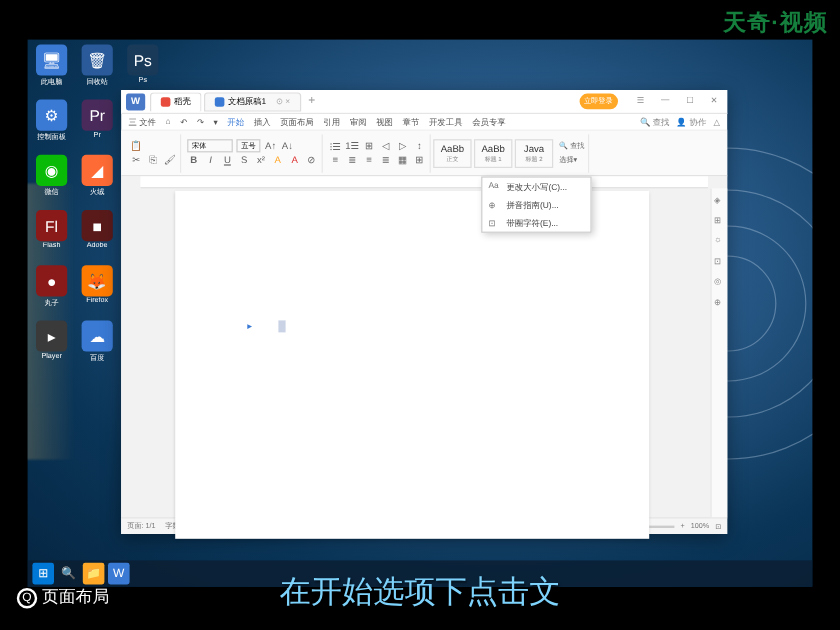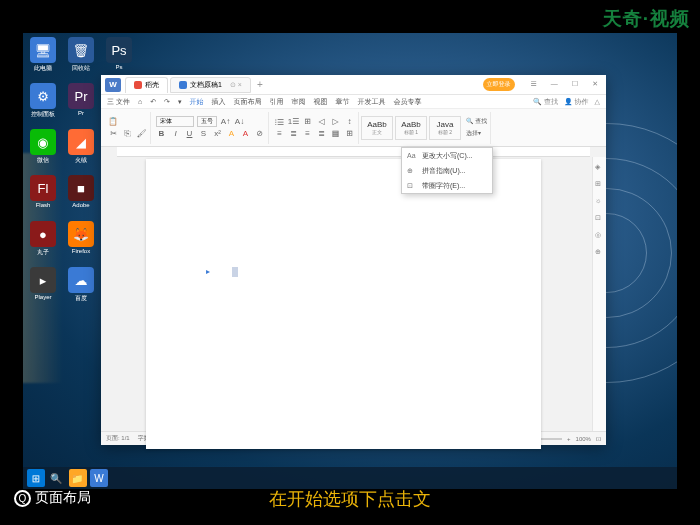--- a/index.html
+++ b/index.html
@@ -68,21 +68,21 @@
 .dropdown .di { height: 15px; display: flex; align-items: center; padding: 0 5px; font-size: 7px; color: #444; cursor: pointer; gap: 5px; }
 .dropdown .dii { width: 10px; font-size: 7px; color: #777; }
 
 .wps-status { height: 14px; background: #f5f5f5; border-top: 1px solid #e0e0e0; display: flex; align-items: center; padding: 0 5px; font-size: 6px; color: #777; gap: 8px; }
 .status-right { margin-left: auto; display: flex; gap: 5px; align-items: center; }
 
 
 .wm-tr { position: absolute; top: 6px; right: 10px; color: #15803d; font-size: 19px; font-weight: bold; letter-spacing: 1px; }
 .wm-bl { position: absolute; bottom: 18px; left: 14px; color: #fff; font-size: 14px; display: flex; align-items: center; gap: 4px; z-index: 50; }
 .wm-bl .ci { width: 17px; height: 17px; border: 2px solid #fff; border-radius: 50%; display: flex; align-items: center; justify-content: center; font-size: 10px; }
-.subtitle { position: absolute; bottom: 14px; left: 0; right: 0; text-align: center; color: #eab308; font-size: 18px; z-index: 40; text-shadow: 1px 1px 2px rgba(0,0,0,0.6); }
+.subtitle { position: absolute; bottom: 14px; left: 0; right: 0; text-align: center; color: #7dd3fc; font-size: 26px; z-index: 40; text-shadow: 1px 1px 2px rgba(0,0,0,0.6); }
 
 
 .wheat { position: absolute; left: -5px; top: 120px; width: 45px; height: 230px; background: linear-gradient(90deg, rgba(200,170,100,0.5), transparent); filter: blur(1px); opacity: 0.6; }
 </style>
 </head>
 <body>
 
 <div class="monitor">
   <div class="screen">
     <div class="wheat"></div>

